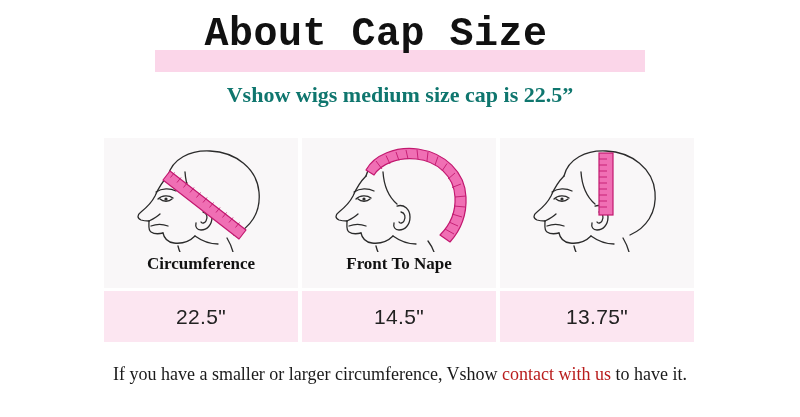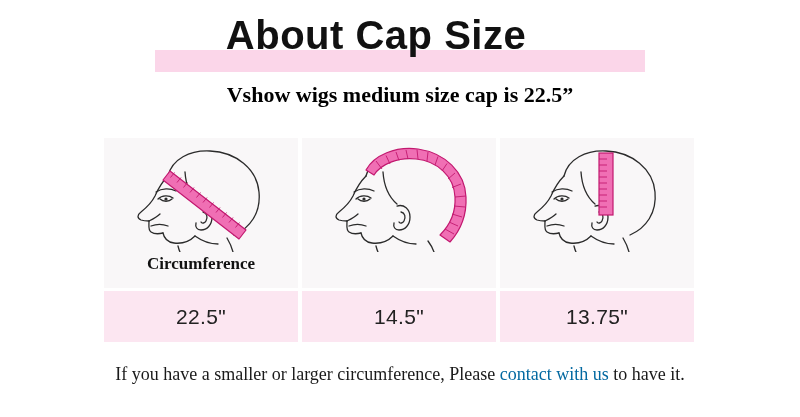--- a/index.html
+++ b/index.html
@@ -31,40 +31,40 @@
     width: 490px;
     height: 22px;
     background: #fbd6e9;
   }
   .title-text {
     position: absolute;
     left: 0;
     top: 0;
     width: 752px;
     text-align: center;
-    font-family: Liberation Sans, sans-serif;
+    font-family: Liberation Mono, monospace;
     font-weight: bold;
     font-size: 40px;
     line-height: 54px;
     letter-spacing: 0.5px;
     color: #111111;
   }
 
   
   .subtitle {
     position: absolute;
     left: 0;
     top: 82px;
     width: 800px;
     text-align: center;
     font-family: "Liberation Serif", serif;
     font-weight: bold;
     font-size: 22px;
     line-height: 26px;
-    color: #000000;
+    color: #0f766e;
   }
 
   
   .size-table {
     position: absolute;
     left: 104px;
     top: 138px;
     width: 590px;
     height: 205px;
     display: flex;
@@ -125,21 +125,21 @@
     left: 0;
     top: 362px;
     width: 800px;
     text-align: center;
     font-family: "Liberation Serif", serif;
     font-size: 18px;
     line-height: 24px;
     color: #1a1a1a;
   }
   .footer .link {
-    color: #0369a1;
+    color: #b91c1c;
     text-decoration: none;
   }
   svg { display: block; }
 </style>
 </head>
 <body>
 
 <div class="title-wrap">
   <div class="title-band"></div>
   <div class="title-text">About Cap Size</div>
@@ -241,20 +241,21 @@
               <line x1="157" y1="42" x2="148" y2="45.5"></line>
               <line x1="162" y1="54" x2="151" y2="55"></line>
               <line x1="161" y1="65" x2="150" y2="64"></line>
               <line x1="158" y1="75" x2="148" y2="72"></line>
               <line x1="154" y1="84" x2="145" y2="80"></line>
               <line x1="150" y1="92" x2="141" y2="87"></line>
             </g>
           </g>
         </svg>
       </div>
+      <div class="col-label">Front To Nape</div>
     </div>
 
     <div class="cell-top">
       <div class="illus">
         <svg width="190" height="110" viewBox="0 0 190 110">
           <g fill="none" stroke="#2b2b2b" stroke-width="1.3" stroke-linecap="round" stroke-linejoin="round">
             <path d="M62 34 C66 17 84 8 104 9 C130 10 151 27 153 50 C155 71 144 86 128 93"></path>
             <path d="M62 34 C56 40 52 47 49 54 C46 60 40 66 35 70 C31 73 31 76 35 78 C38 79 41 79 43 79"></path>
             <path d="M43 79 C43 84 42 88 45 90 C48 92 53 92 57 91"></path>
             <path d="M45 84 C50 82 57 82 62 84"></path>
@@ -291,13 +292,13 @@
     </div>
   </div>
 
   <div class="row-values">
     <div class="cell-value">22.5"</div>
     <div class="cell-value">14.5"</div>
     <div class="cell-value">13.75"</div>
   </div>
 </div>
 
-<div class="footer"><span>If you have a smaller or larger circumference, Please </span><a class="link" href="#">contact with us</a><span> to have it.</span></div>
+<div class="footer"><span>If you have a smaller or larger circumference, Vshow </span><a class="link" href="#">contact with us</a><span> to have it.</span></div>
 
 </body></html>

